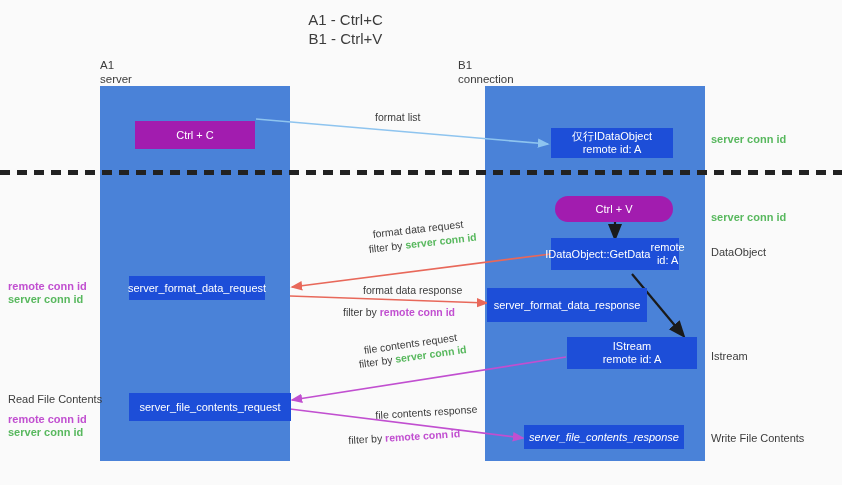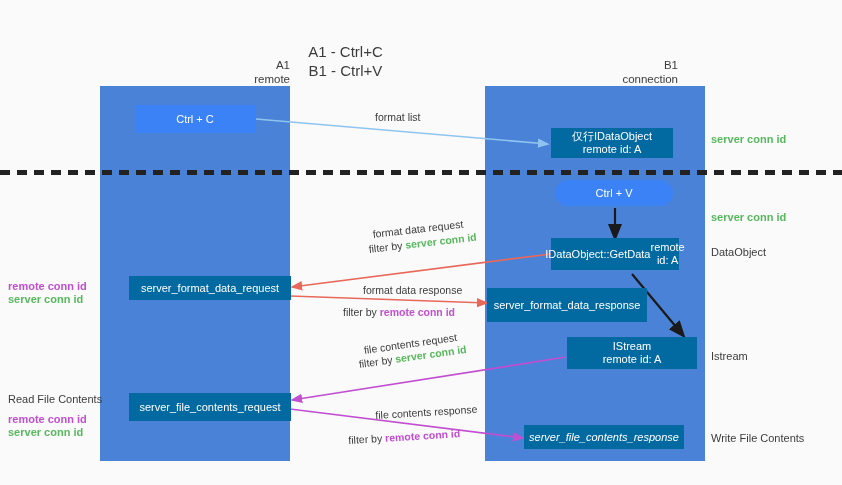--- a/index.html
+++ b/index.html
@@ -10,39 +10,39 @@
     position:relative;
     overflow:hidden;
     color:#3c3c3c;
   }
   .stage{position:absolute;left:0;top:0;width:842px;height:485px;}
   .abs{position:absolute;}
 
   
   #title{
     left:0;top:10px;width:691px;text-align:center;
-    font-size:15px;line-height:19px;color:#3c3c3c;margin-top:32px;
+    font-size:15px;line-height:19px;color:#3c3c3c;
   }
 
   
   .col-head{
-    text-align:right;font-size:11.5px;line-height:14px;color:#3c3c3c;
+    text-align:left;font-size:11.5px;line-height:14px;color:#3c3c3c;
   }
 
   
   .lane{background:#4a82d8;}
 
   
   .box{
     display:flex;align-items:center;justify-content:center;
     text-align:center;color:#ffffff;font-size:11px;line-height:13px;
     box-sizing:border-box;padding:2px 4px;
   }
-  .box.orange{background:#0369a1;}
-  .box.green{background:#3b82f6;}
+  .box.orange{background:#1d4ed8;}
+  .box.green{background:#a21caf;margin-top:16px;}
 
   
   .side{font-size:11px;line-height:14px;}
   .green-t{color:#58b85e;font-weight:bold;}
   .purple-t{color:#c14fd0;font-weight:bold;}
   .dark-t{color:#3c3c3c;}
   .arr-label{font-size:10.5px;line-height:13px;color:#3c3c3c;white-space:nowrap;}
   .arr-label b{font-weight:bold;}
 
   
@@ -59,21 +59,21 @@
 
 <div class="stage">
 
   <div class="abs" id="title">
     <div>A1 - Ctrl+C</div>
     <div>B1 - Ctrl+V</div>
   </div>
 
   <div class="abs col-head" style="left:100px;top:58px;width:190px;">
     <div>A1</div>
-    <div>remote</div>
+    <div>server</div>
   </div>
   <div class="abs col-head" style="left:458px;top:58px;width:220px;">
     <div>B1</div>
     <div>connection</div>
   </div>
 
   <div class="abs lane" style="left:100px;top:86px;width:190px;height:375px;"></div>
   <div class="abs lane" style="left:485px;top:86px;width:220px;height:375px;"></div>
 
   <svg class="overlay" viewBox="0 0 842 485">
@@ -104,21 +104,21 @@
 
     <line x1="566" y1="357" x2="292" y2="400" stroke="#c14fd0" stroke-width="1.7" marker-end="url(#ah-mag)"></line>
 
     <line x1="290" y1="409" x2="523" y2="438" stroke="#c14fd0" stroke-width="1.7" marker-end="url(#ah-mag)"></line>
   </svg>
 
   <div class="abs" id="divider"></div>
 
   <div class="abs box green" style="left:135px;top:105px;width:120px;height:28px;">Ctrl + C</div>
 
-  <div class="abs box orange" style="left:129px;top:276px;width:162px;height:24px;">server_format_data_request</div>
+  <div class="abs box orange" style="left:129px;top:276px;width:136px;height:24px;">server_format_data_request</div>
 
   <div class="abs box orange" style="left:129px;top:393px;width:162px;height:28px;">server_file_contents_request</div>
 
   <div class="abs box orange" style="left:551px;top:128px;width:122px;height:30px;flex-direction:column;">
     <div>仅行IDataObject</div>
     <div>remote id: A</div>
   </div>
 
   <div class="abs box green" style="left:555px;top:180px;width:118px;height:26px;border-radius:13px;">Ctrl + V</div>
 

